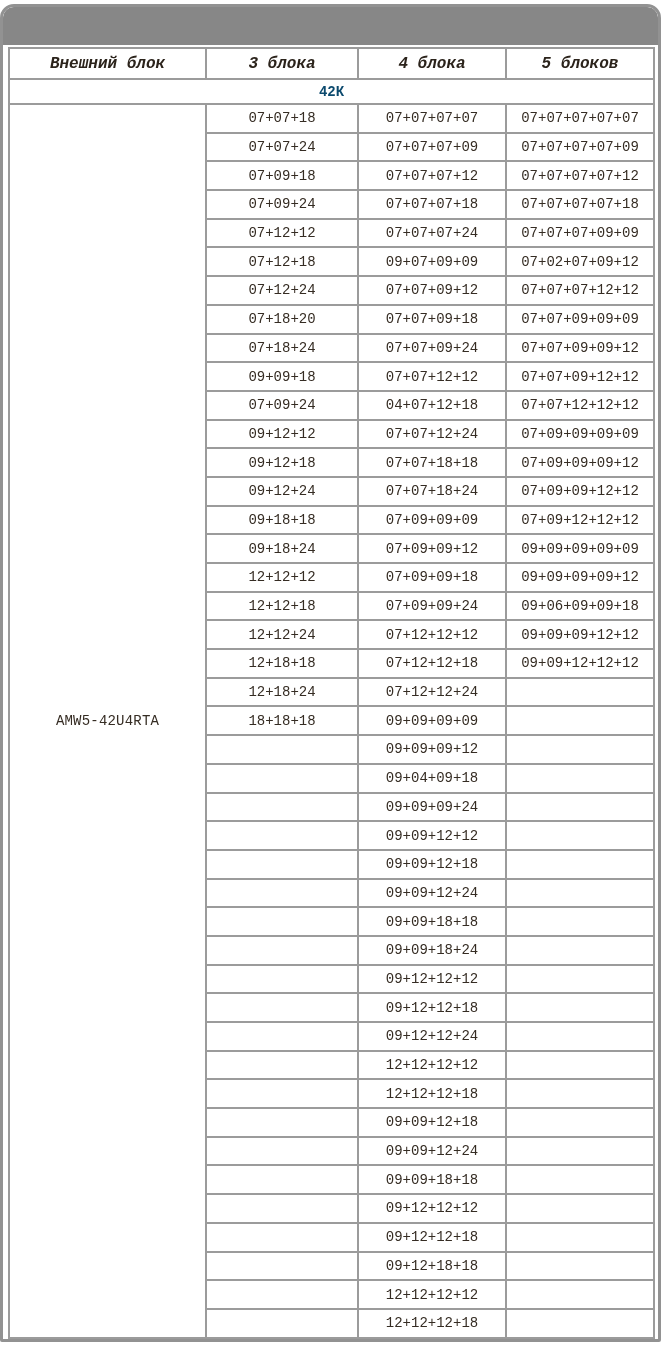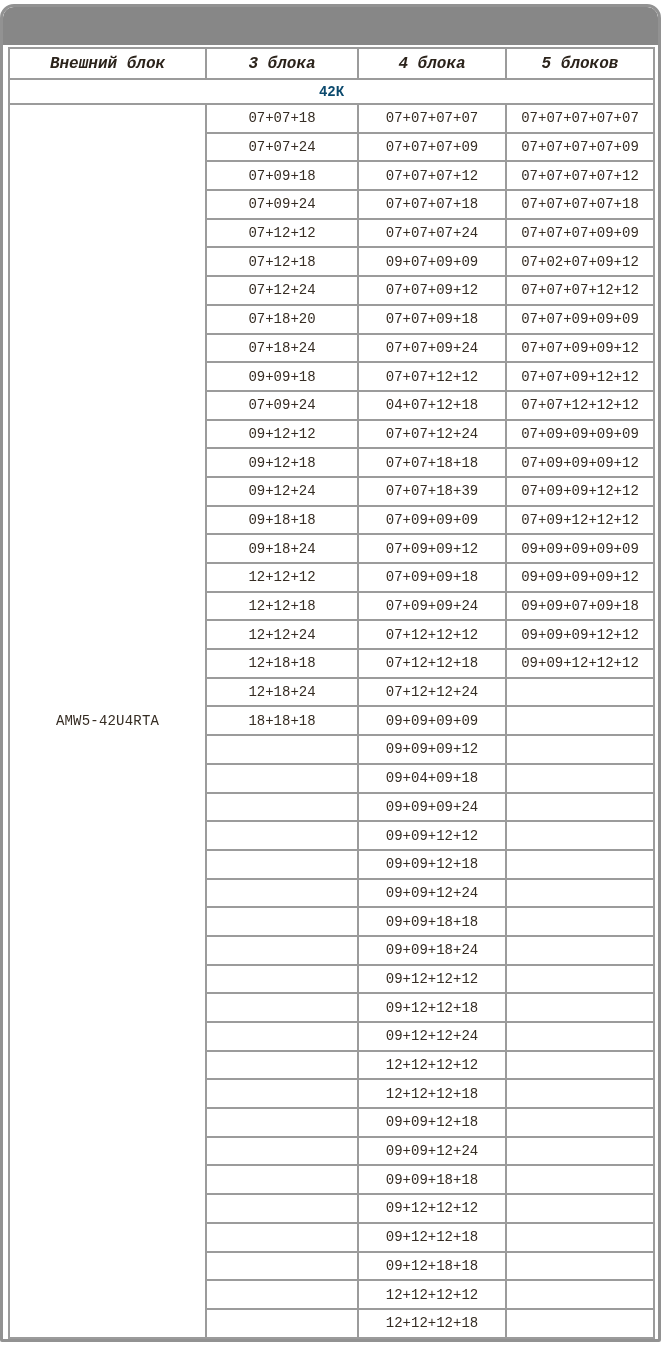--- a/index.html
+++ b/index.html
@@ -152,42 +152,42 @@
           <td>07+07+12+24</td>
           <td>07+09+09+09+09</td>
         </tr>
         <tr>
           <td>09+12+18</td>
           <td>07+07+18+18</td>
           <td>07+09+09+09+12</td>
         </tr>
         <tr>
           <td>09+12+24</td>
-          <td>07+07+18+39</td>
+          <td>07+07+18+24</td>
           <td>07+09+09+12+12</td>
         </tr>
         <tr>
           <td>09+18+18</td>
           <td>07+09+09+09</td>
           <td>07+09+12+12+12</td>
         </tr>
         <tr>
           <td>09+18+24</td>
           <td>07+09+09+12</td>
           <td>09+09+09+09+09</td>
         </tr>
         <tr>
           <td>12+12+12</td>
           <td>07+09+09+18</td>
           <td>09+09+09+09+12</td>
         </tr>
         <tr>
           <td>12+12+18</td>
           <td>07+09+09+24</td>
-          <td>09+09+07+09+18</td>
+          <td>09+06+09+09+18</td>
         </tr>
         <tr>
           <td>12+12+24</td>
           <td>07+12+12+12</td>
           <td>09+09+09+12+12</td>
         </tr>
         <tr>
           <td>12+18+18</td>
           <td>07+12+12+18</td>
           <td>09+09+12+12+12</td>

